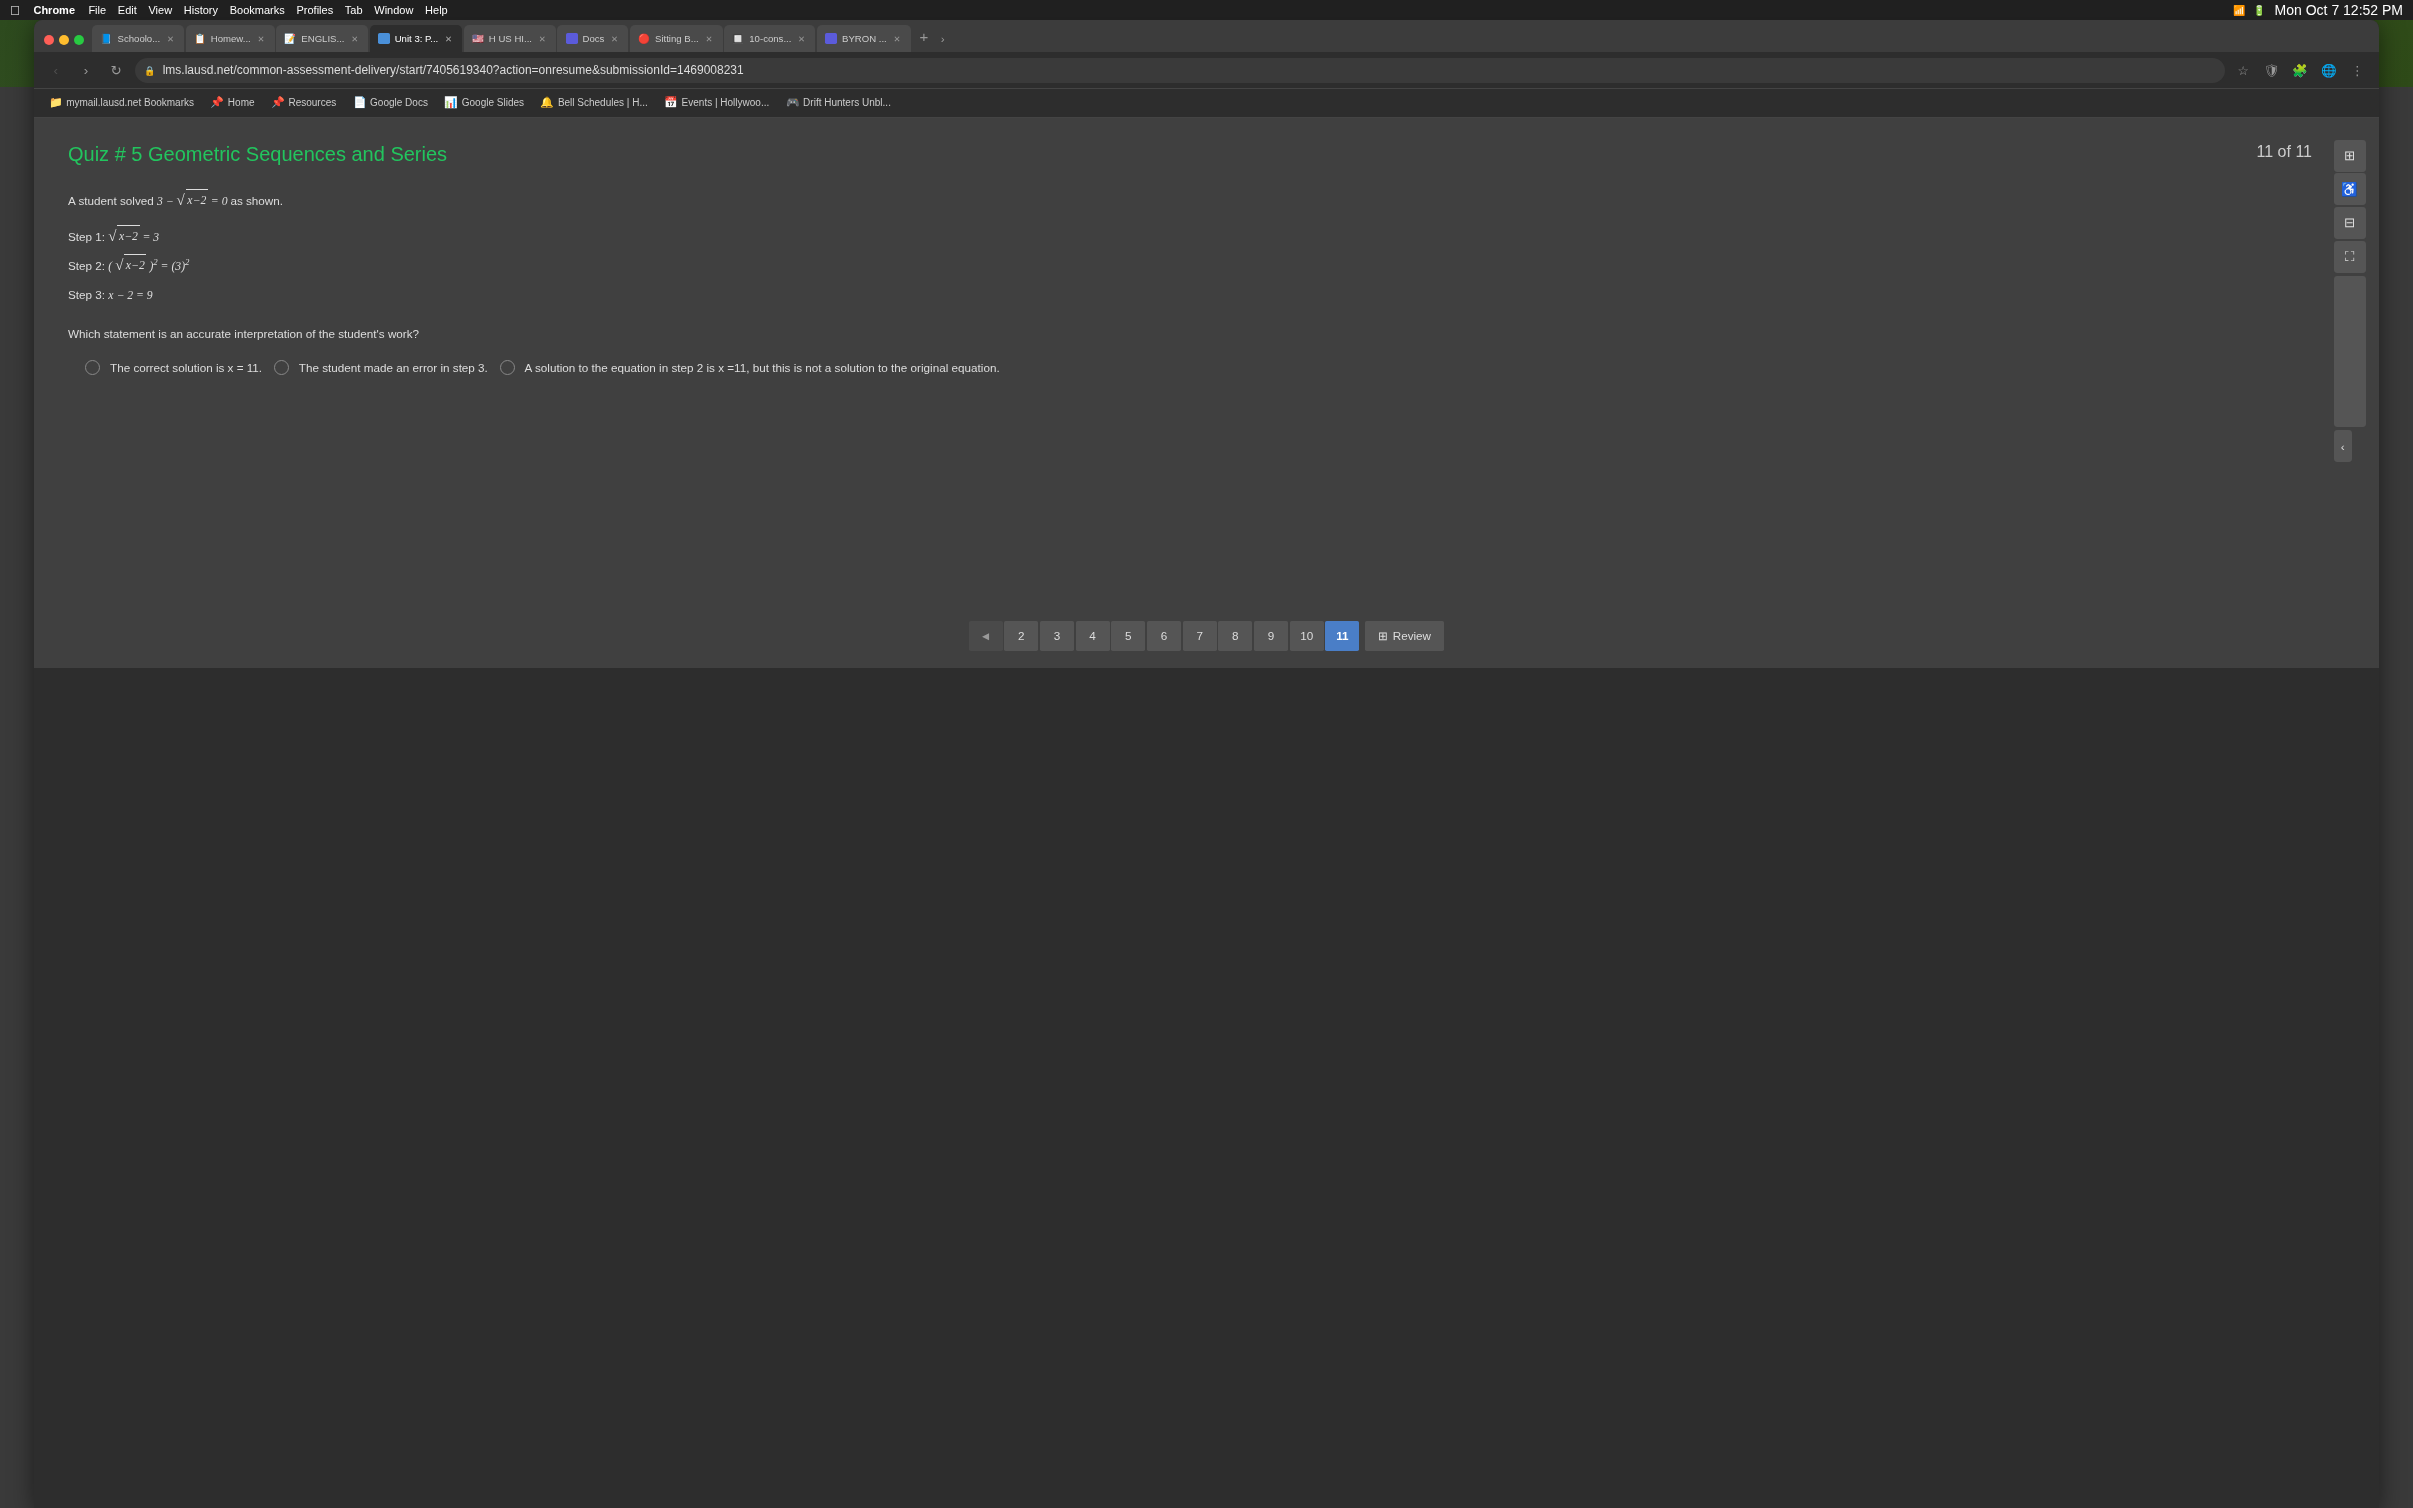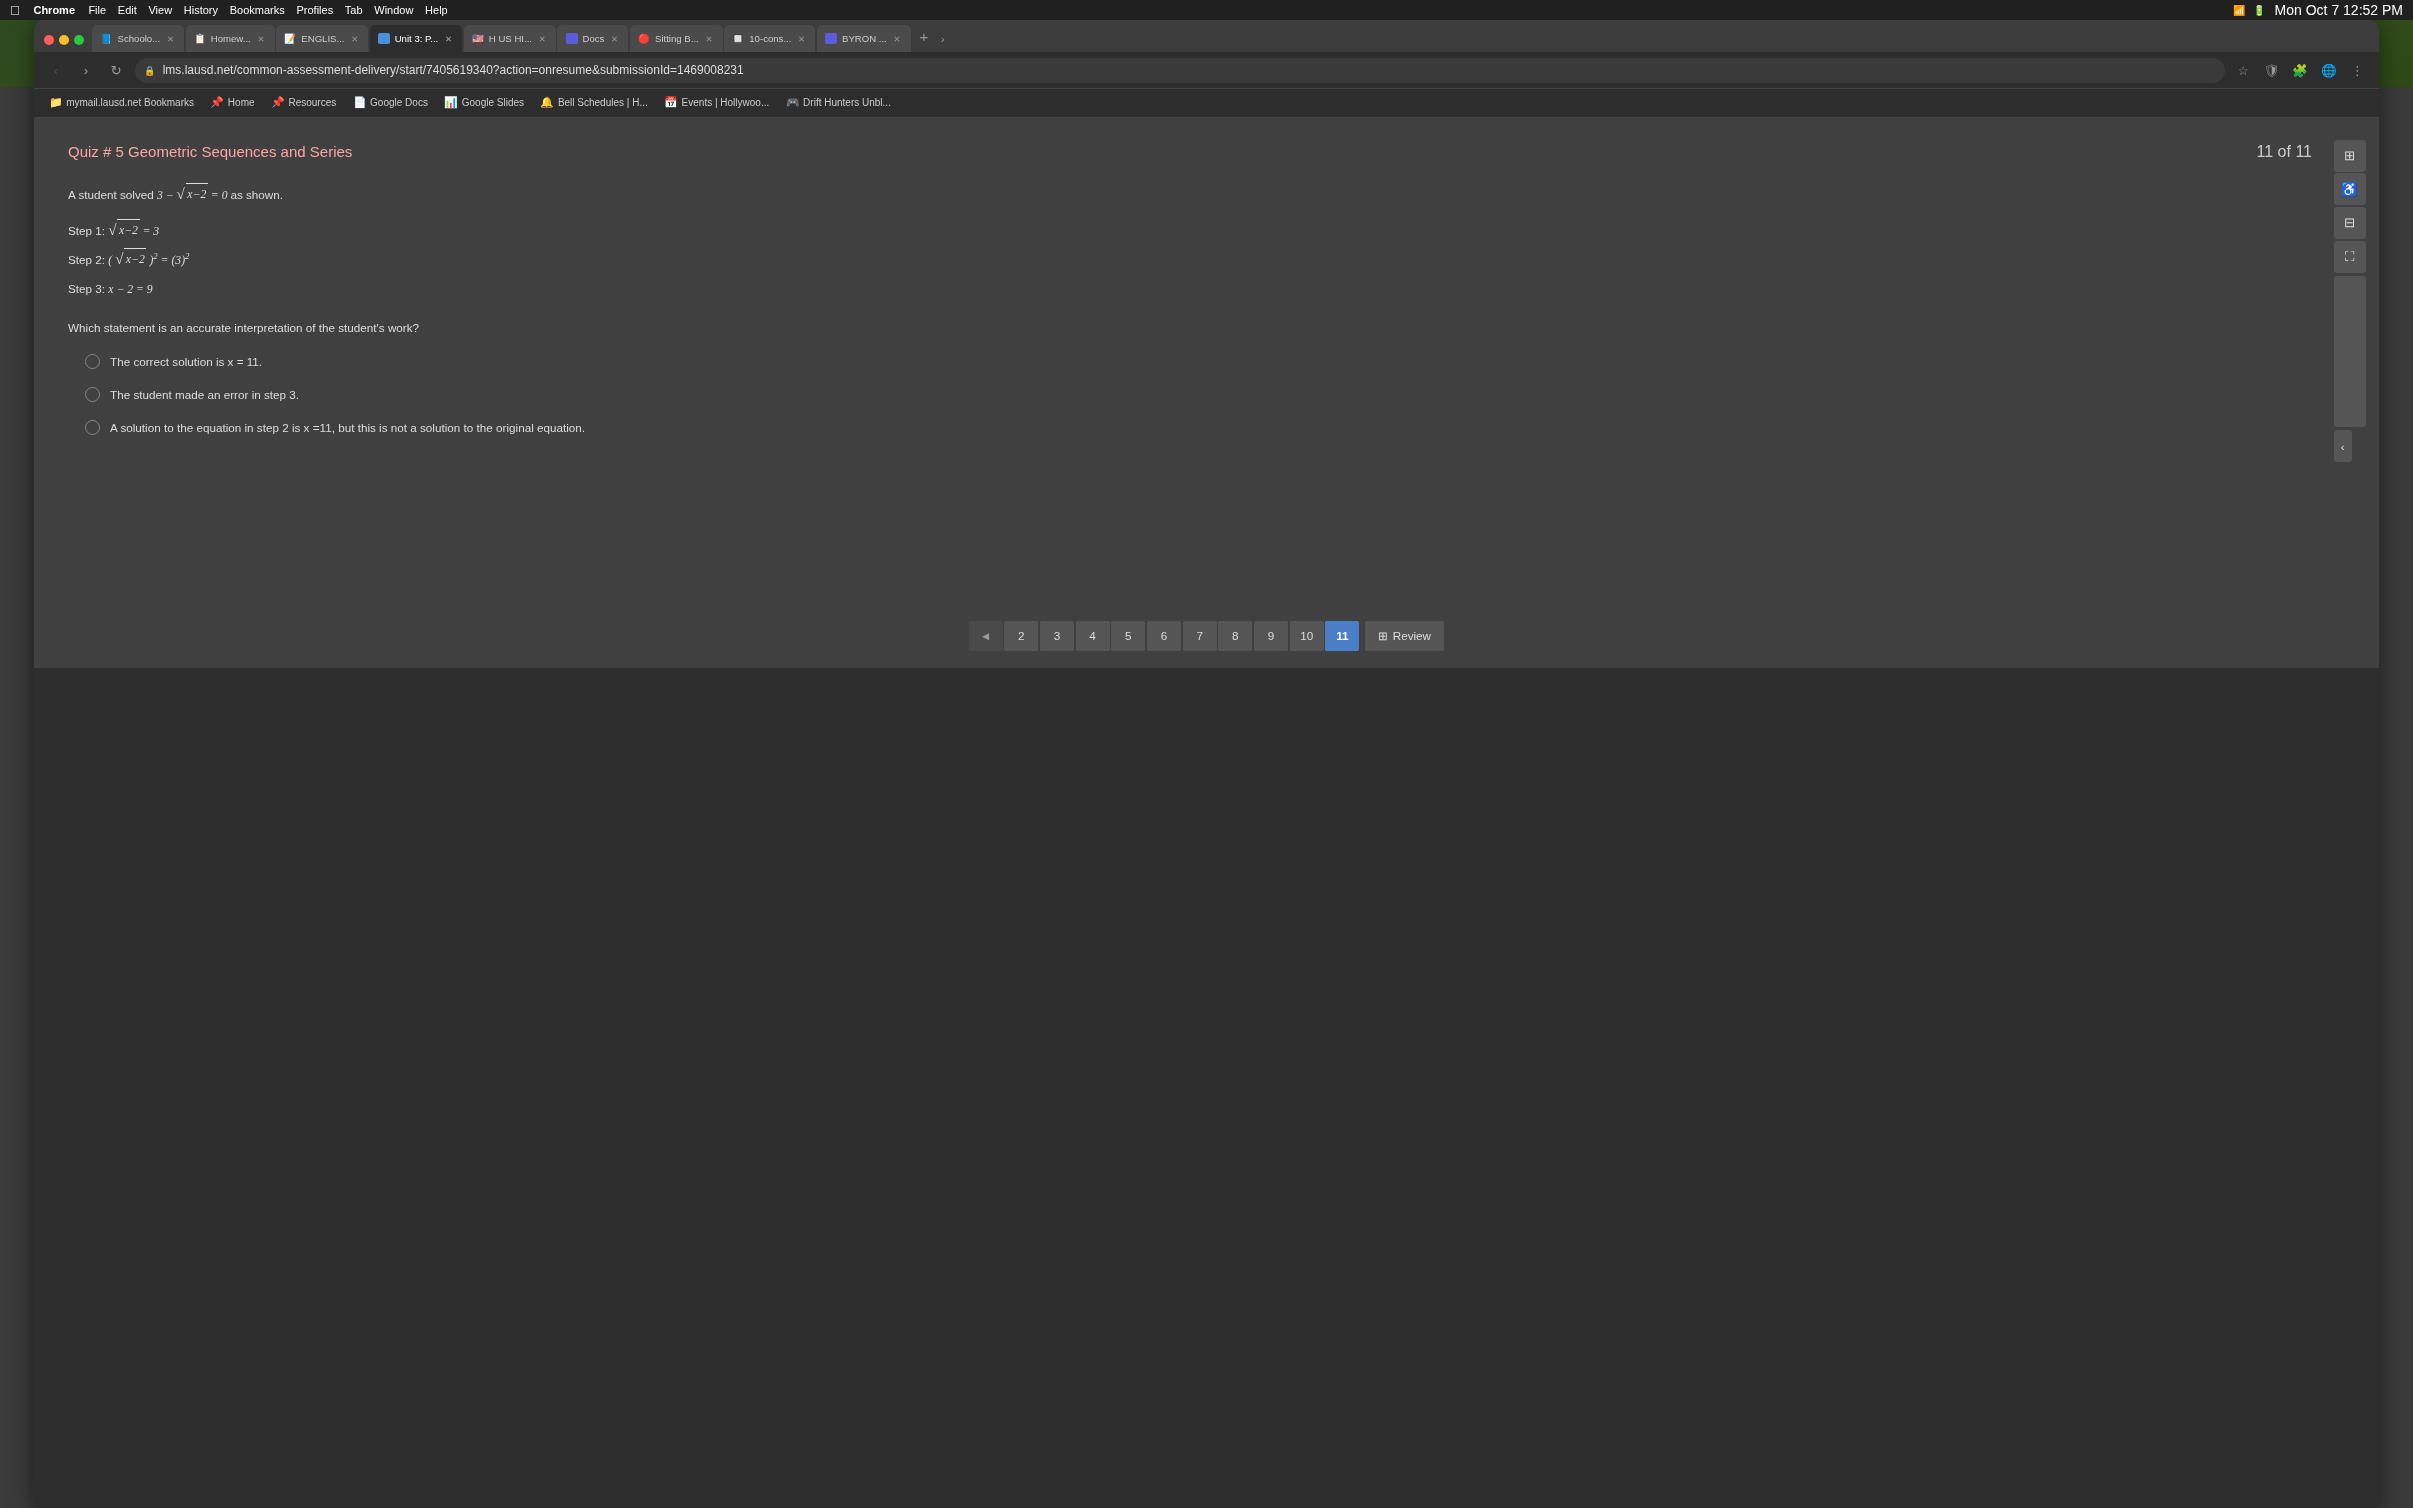--- a/index.html
+++ b/index.html
@@ -166,22 +166,22 @@
 
     
     .main-content {
       background: #404040;
       padding: 25px 34px;
       min-height: 486px;
       position: relative;
     }
 
     .quiz-title {
-      font-size: 15px;
-      color: #fca5a5;
+      font-size: 20px;
+      color: #22c55e;
       font-weight: 400;
       margin-bottom: 23.5px;
     }
 
     .page-indicator {
       position: absolute;
       top: 25px;
       right: 67px;
       color: #ccc;
       font-size: 16px;
@@ -280,21 +280,20 @@
 
     .which-statement {
       margin-top: 17px;
       margin-bottom: 13.4px;
       font-size: 11.7px;
       color: #ddd;
     }
 
     .answer-options {
       display: flex;
-      flex-direction: column;
       gap: 11.7px;
       padding-left: 17px;
     }
 
     .answer-option {
       display: flex;
       align-items: center;
       gap: 10px;
       cursor: pointer;
     }

